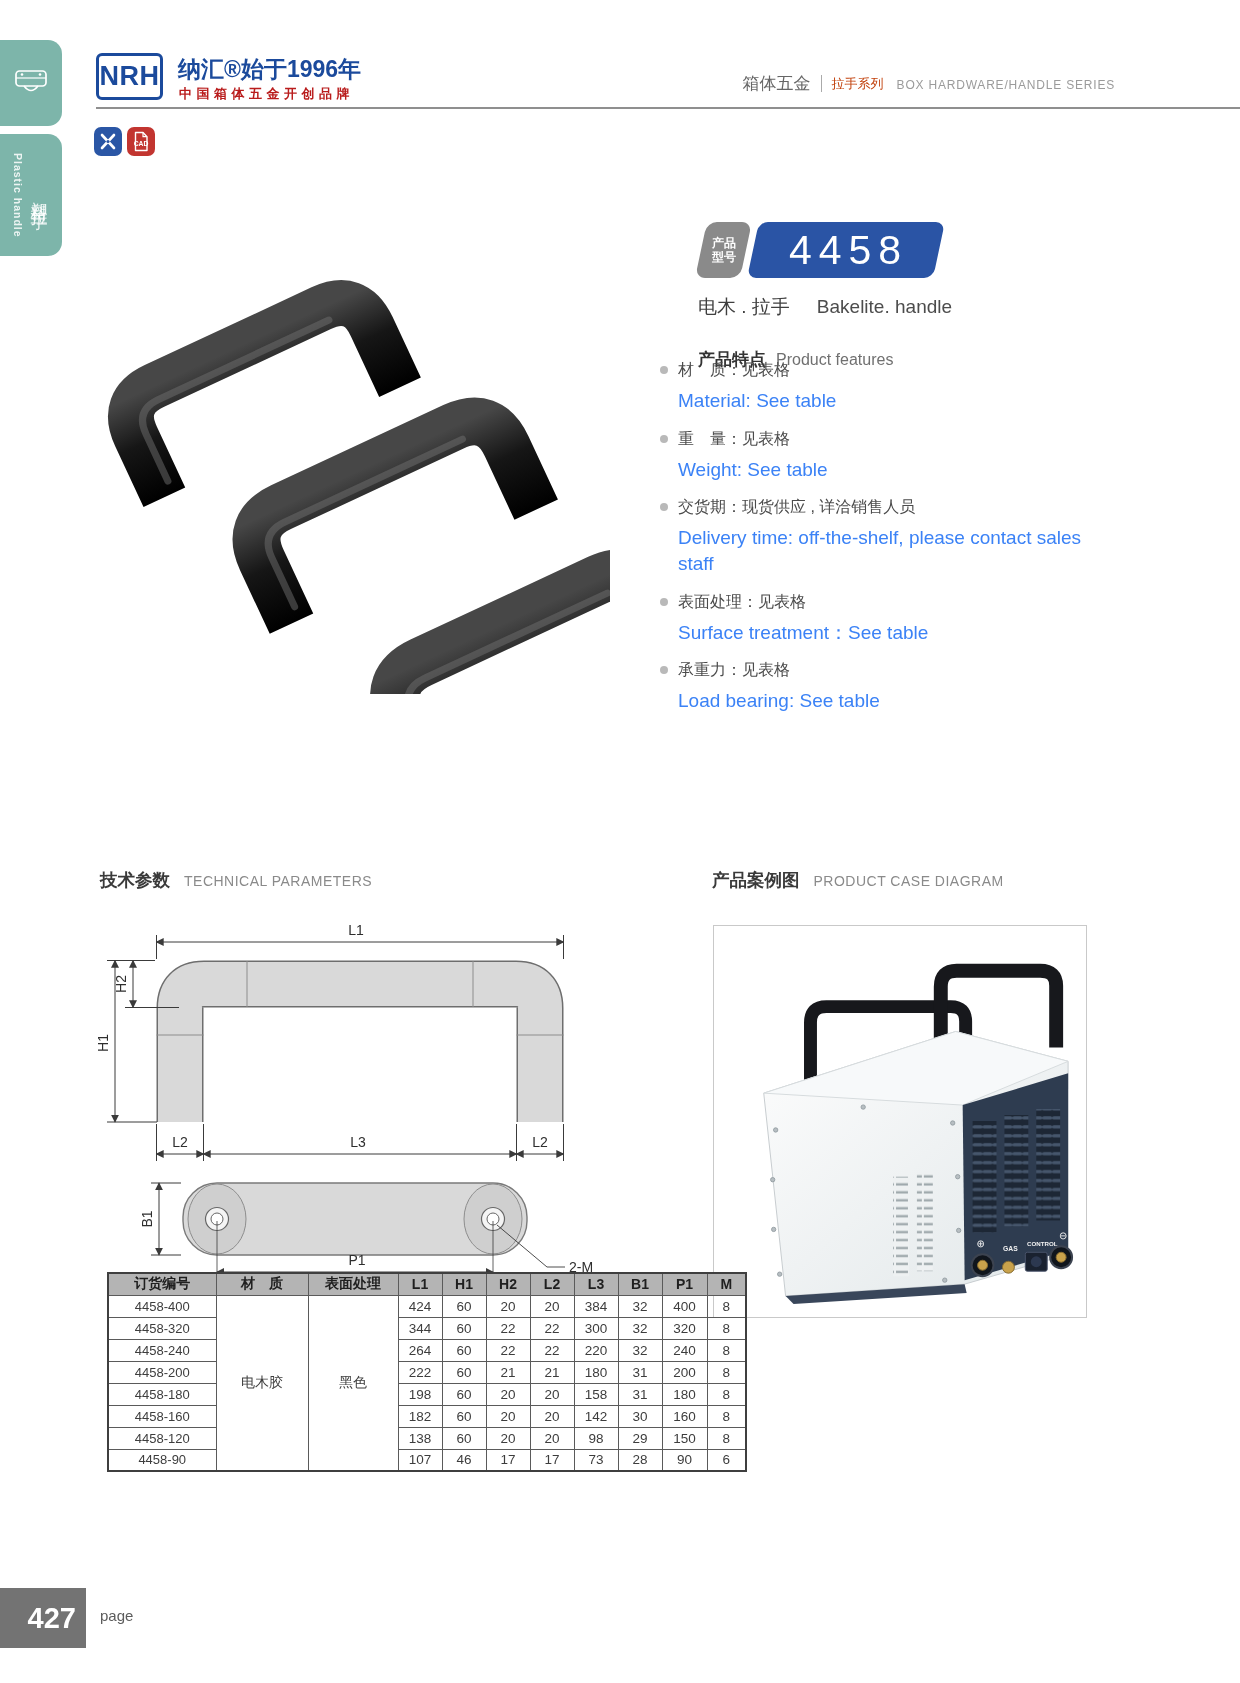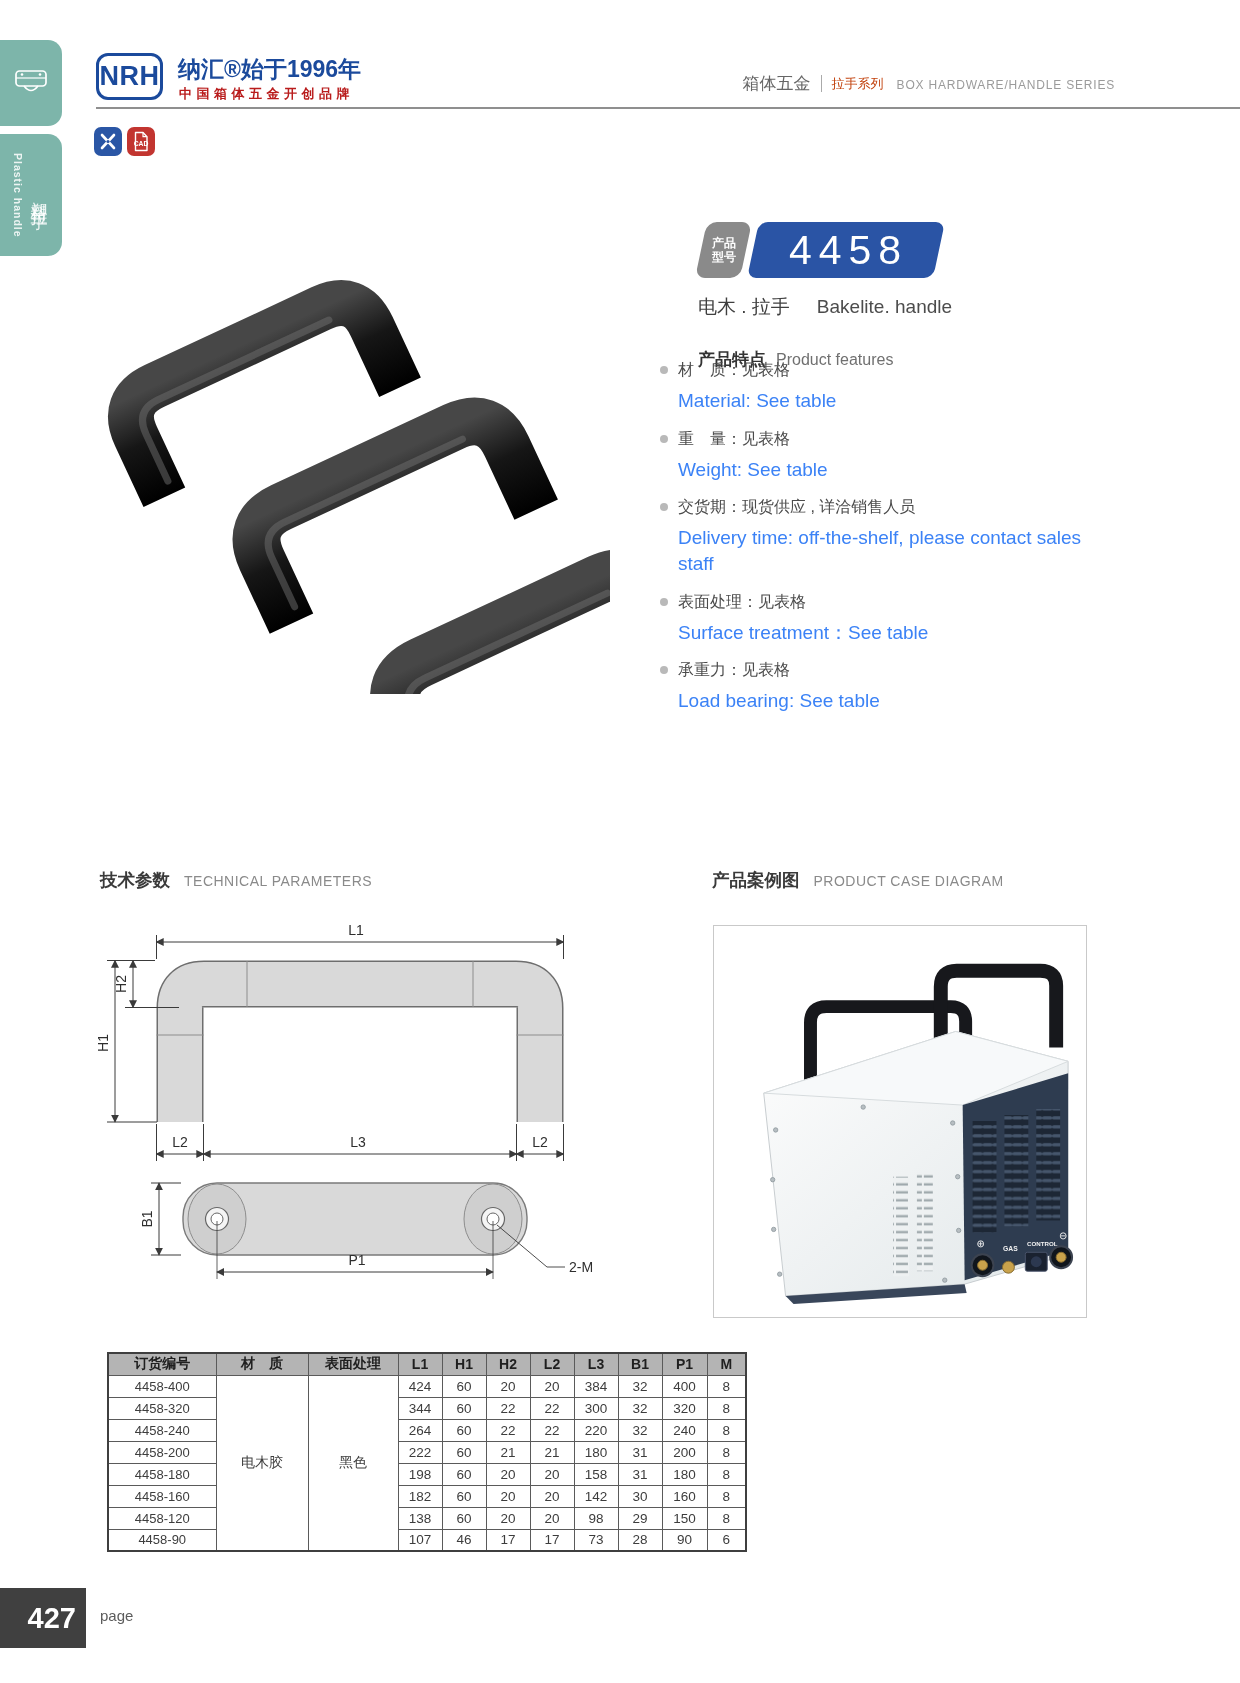--- a/index.html
+++ b/index.html
@@ -12,21 +12,21 @@
 
   
   .side-tab { position:absolute; left:0; background:#7db5aa; border-radius:0 14px 14px 0; }
   .tab-icon { top:40px; width:62px; height:86px; display:flex; align-items:center; justify-content:center; }
   .tab-cat  { top:134px; width:62px; height:122px; display:flex; align-items:center; justify-content:center; gap:4px; }
   .cat-cn { writing-mode:vertical-rl; font-size:17px; letter-spacing:4px; color:rgba(255,255,255,.88); }
   .cat-en { writing-mode:vertical-rl; font-size:10.5px; letter-spacing:1px; color:rgba(255,255,255,.85); font-weight:bold; }
 
   
   .logo-box { position:absolute; left:96px; top:53px; width:67px; height:47px;
-    border:3.5px solid #1b4a9c; border-radius:12px; display:flex; align-items:center; justify-content:center; }
+    border:3.5px solid #1b4a9c; border-radius:6px; display:flex; align-items:center; justify-content:center; }
   .logo-text { font-size:27px; font-weight:800; color:#1b4a9c; letter-spacing:0.5px; }
   .tagline-cn { position:absolute; left:178px; top:54px; font-size:23px; font-weight:bold; color:#1b4a9c; }
   .tagline-sub { position:absolute; left:179px; top:85px; font-size:13px; font-weight:bold; letter-spacing:4.5px; color:#b91c1c; }
   .series { position:absolute; right:125px; top:72px; display:flex; align-items:center; }
   .series .cn1 { font-size:17px; color:#666; }
   .series .vbar { width:1px; height:17px; background:#aaa; margin:0 10px; }
   .series .cn2 { font-size:13px; font-weight:normal; color:#c2410c; }
   .series .en { font-size:12px; color:#9b9b9b; letter-spacing:0.8px; margin-left:13px; padding-top:3px; }
   .top-rule { position:absolute; left:96px; right:0; top:107px; height:1.5px; background:#8f8f8f; }
   .mini-icon { position:absolute; top:127px; width:28px; height:29px; }
@@ -63,30 +63,30 @@
   .sec-head .en { font-size:14px; color:#8a8a8a; margin-left:14px; letter-spacing:0.5px; }
   .sec-tech { left:100px; top:868px; }
   .sec-case { left:712px; top:868px; }
 
   
   .tech-svg { position:absolute; left:95px; top:915px; }
   .case-box { position:absolute; left:713px; top:925px; width:374px; height:393px;
     border:1px solid #c9c9c9; background:#fff; }
 
   
-  .spec { position:absolute; left:107px; top:1352px; border-collapse:collapse; table-layout:fixed;border-radius:27px; }
+  .spec { position:absolute; left:107px; top:1272px; border-collapse:collapse; table-layout:fixed;border-radius:27px; }
   .spec th, .spec td { border:1px solid #5a5a5a; text-align:center; vertical-align:middle;
     height:22px; font-size:13.5px; color:#3d3d3d; padding:0 2px; overflow:hidden; white-space:nowrap; }
   .spec th { background:#b4b4b4; color:#1f1f1f; font-weight:600; font-size:14px; }
   .spec { border:2px solid #3f3f3f; }
   .spec td.code { font-size:13px; }
   .spec td.merge { font-size:14px; }
 
   
-  .page-box { position:absolute; left:0; top:1588px; width:86px; height:60px; background:#404040;
+  .page-box { position:absolute; left:0; top:1588px; width:86px; height:60px; background:#737373;
     display:flex; align-items:center; justify-content:flex-end; padding-right:10px; }
   .page-num { color:#fff; font-size:29px; font-weight:bold; }
   .page-lbl { position:absolute; left:100px; top:1607px; font-size:15px; color:#5c5c5c; }
 </style>
 </head>
 <body>
 
 <div class="page">
 
   <div class="side-tab tab-icon">

